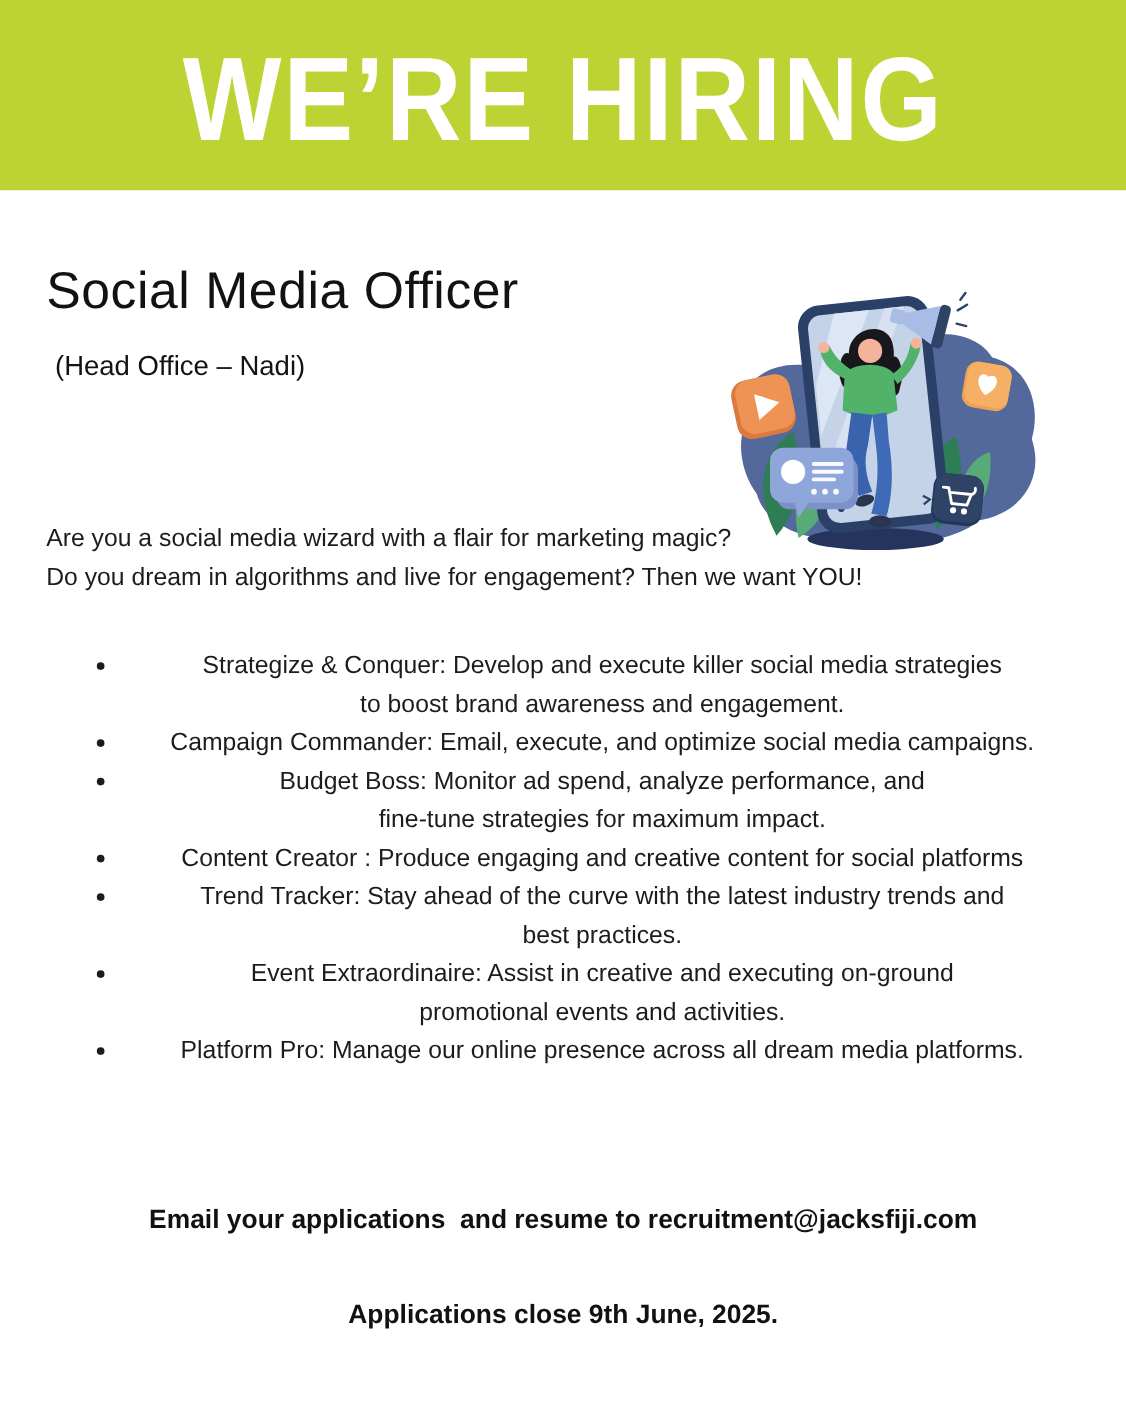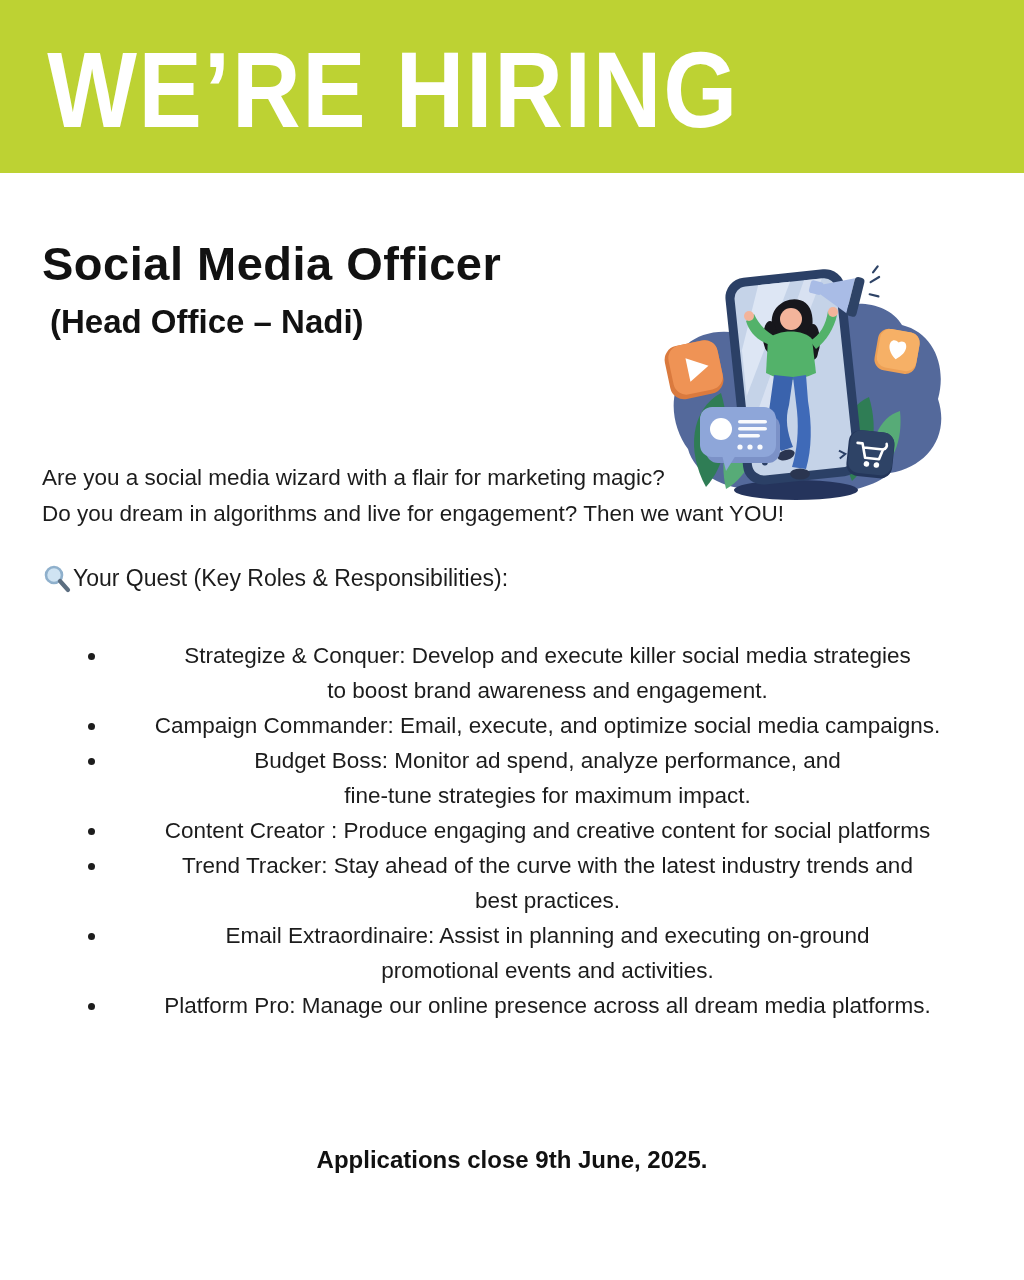--- a/index.html
+++ b/index.html
@@ -12,48 +12,48 @@
     overflow: hidden;
     position: relative;
   }
 
   
   .banner {
     height: 173px;
     background: #bdd233;
     display: flex;
     align-items: center;
-    justify-content: flex-start;
+    justify-content: center;
   }
   .banner-text {
     color: #ffffff;
     font-size: 108px;
     font-weight: 700;
     letter-spacing: 2px;
     transform: scaleX(0.88);
     white-space: nowrap;
     line-height: 1;
     padding-top: 6px;
   }
 
   
   .main { position: relative; padding: 0 42px; }
 
   .job-title {
     margin: 66px 0 0 0;
     font-size: 47px;
-    font-weight: 700;
+    font-weight: 400;
     line-height: 50px;
     color: #121212;
     letter-spacing: 0.5px;
   }
   .job-location {
-    margin: 13px 0 0 8px;
-    font-size: 33px;
-    font-weight: 700;
+    margin: 24px 0 0 8px;
+    font-size: 25px;
+    font-weight: 400;
     line-height: 40px;
     color: #121212;
   }
 
   .illustration {
     position: absolute;
     top: 20px;
     right: 76px;
     width: 302px;
     height: 246px;
@@ -207,39 +207,33 @@
       <circle cx="20" cy="33" r="2.8" fill="#ffffff"></circle>
       <circle cx="30" cy="33" r="2.8" fill="#ffffff"></circle>
     </g>
   </svg>
 
   <div class="intro">
     <div>Are you a social media wizard with a flair for marketing magic?</div>
     <div>Do you dream in algorithms and live for engagement? Then we want YOU!</div>
   </div>
 
-  <div class="quest">
-    <svg class="magnifier" width="30" height="30" viewBox="0 0 30 30">
-      <circle cx="12" cy="11" r="8" fill="#cfe3f2" stroke="#8fb0cc" stroke-width="2.6"></circle>
-      <line x1="18" y1="17" x2="26" y2="26" stroke="#5c6e80" stroke-width="4.2" stroke-linecap="round"></line>
-    </svg>
-    <span>Your Quest (Key Roles &amp; Responsibilities):</span>
-  </div>
 
   <ul class="bullets">
     <li>Strategize &amp; Conquer: Develop and execute killer social media strategies
 to boost brand awareness and engagement.</li>
     <li>Campaign Commander: Email, execute, and optimize social media campaigns.</li>
     <li>Budget Boss: Monitor ad spend, analyze performance, and
 fine-tune strategies for maximum impact.</li>
     <li>Content Creator : Produce engaging and creative content for social platforms</li>
     <li>Trend Tracker: Stay ahead of the curve with the latest industry trends and
 best practices.</li>
-    <li>Email Extraordinaire: Assist in planning and executing on-ground
+    <li>Event Extraordinaire: Assist in creative and executing on-ground
 promotional events and activities.</li>
     <li>Platform Pro: Manage our online presence across all dream media platforms.</li>
   </ul>
 
   <div class="footer">
+    <div>Email your applications  and resume to recruitment@jacksfiji.com</div>
     <div>Applications close 9th June, 2025.</div>
   </div>
 
 </div>
 
 </body></html>

